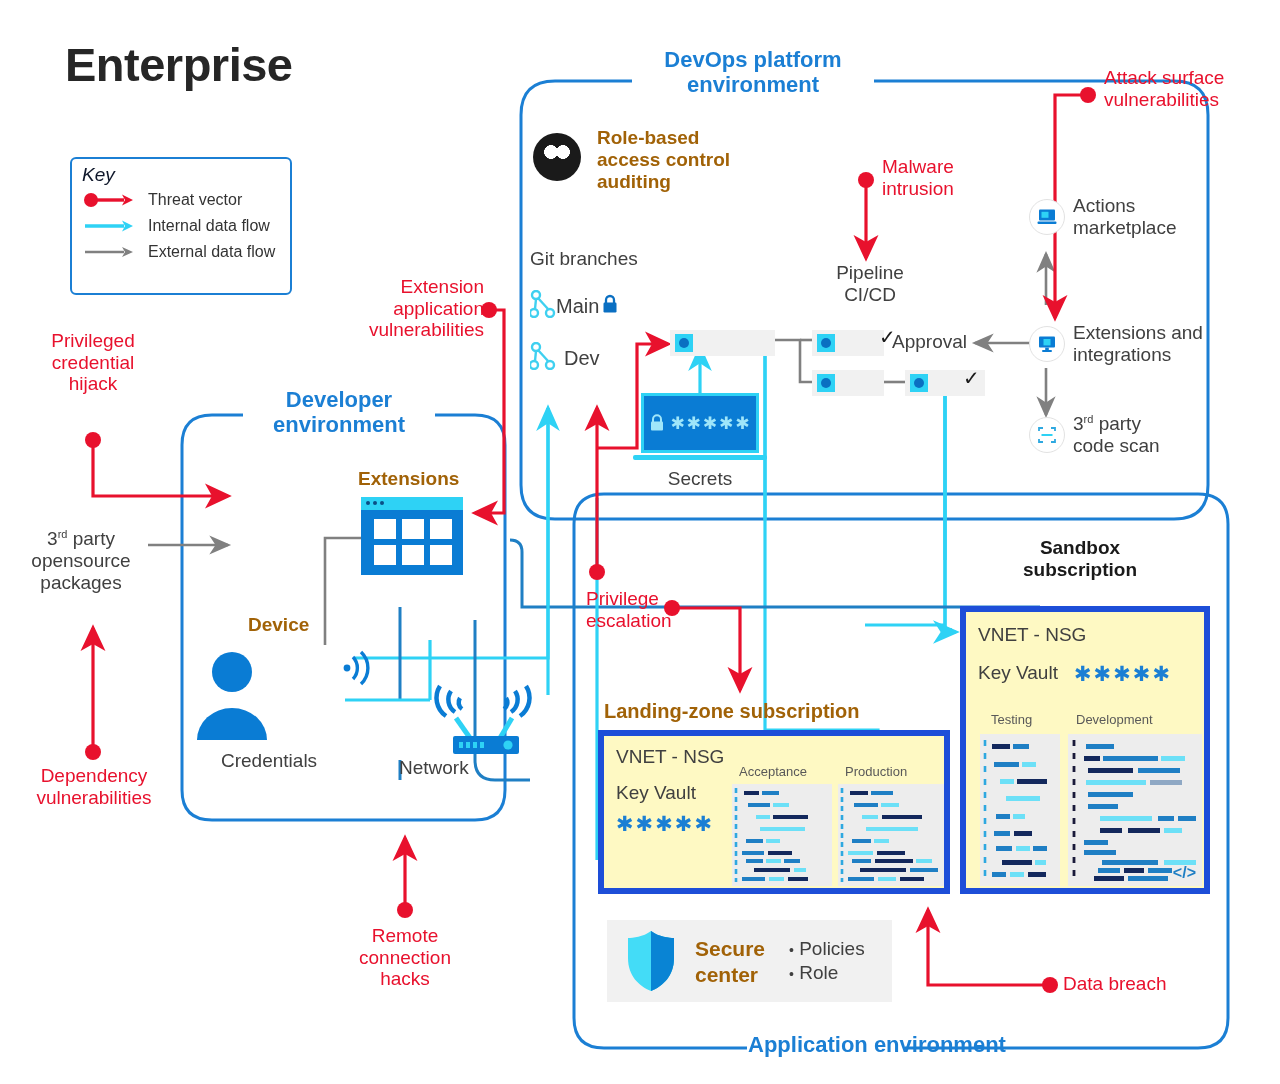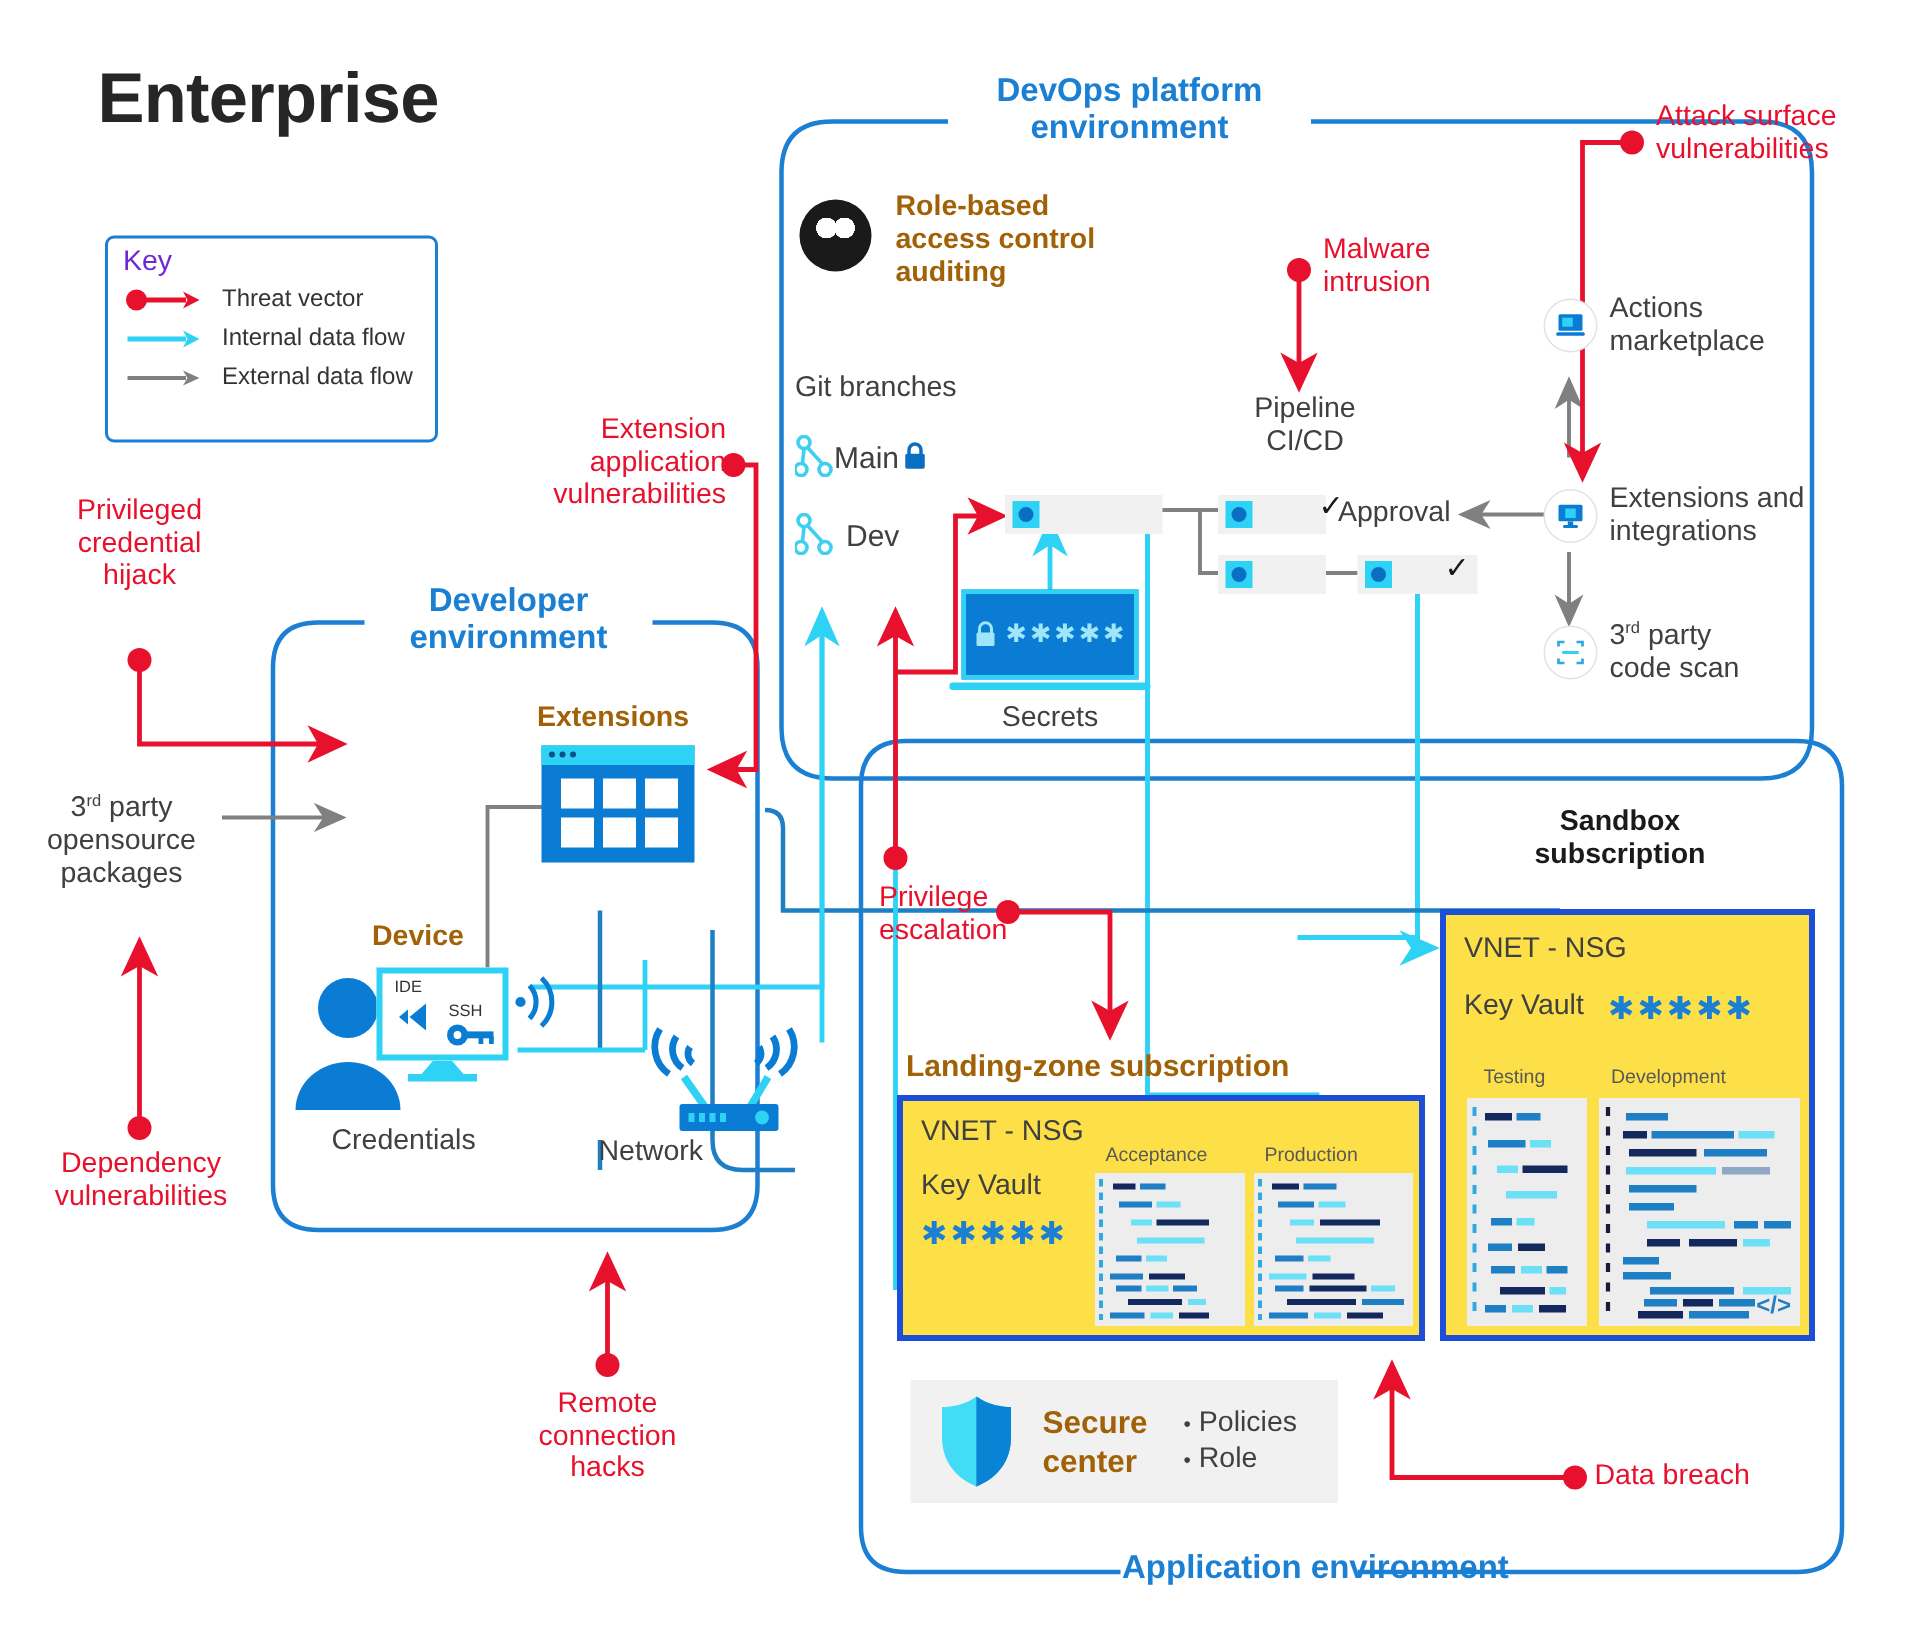--- a/index.html
+++ b/index.html
@@ -15,29 +15,29 @@
   .threat{color:#e8112d;font-size:19px;line-height:1.14;}
   .lbl{color:#404040;font-size:19px;line-height:1.15;}
   .lbl-b{color:#a16207;font-size:19px;font-weight:bold;line-height:1.15;}
   .sub-title{color:#1a1a1a;font-size:19px;font-weight:bold;line-height:1.15;text-align:center;}
   .small{font-size:13px;color:#595959;}
   .stars{color:#1b7fd4;font-weight:bold;letter-spacing:2px;font-size:21px;}
 
   
   .keybox{border:2px solid #1b7fd4;border-radius:6px;padding:5px 10px 8px 10px;
           box-sizing:border-box;background:#fff;}
-  .keybox .kt{color:#6d28d9;font-size:19px;margin-bottom:1px;}
+  .keybox .kt{color:#0f172a;font-size:19px;margin-bottom:1px;font-style:italic;}
   .krow{display:flex;align-items:center;height:26px;}
   .krow .kl{width:66px;height:20px;position:relative;flex:none;}
   .krow .ktxt{font-size:16px;color:#333;}
 
   
 
   
-  .panel{background:#fde047;border:4px solid #1d4ed8;box-sizing:border-box;}
+  .panel{background:#fef9c3;border:6px solid #1d4ed8;box-sizing:border-box;}
   .greypanel{background:#f1f1f1;}
   .codebox{background:#ededed;position:relative;}
 
   .gh{width:48px;height:48px;border-radius:50%;background:#1a1a1a;position:relative;}
   .gh:after{content:"";position:absolute;left:9px;top:10px;width:30px;height:26px;
      background:#fff;
      -webkit-mask:radial-gradient(circle 7px at 9px 9px,#000 98%,transparent 100%),
                   radial-gradient(circle 7px at 21px 9px,#000 98%,transparent 100%);
      mask:radial-gradient(circle 7px at 9px 9px,#000 98%,transparent 100%),
           radial-gradient(circle 7px at 21px 9px,#000 98%,transparent 100%);}
@@ -408,39 +408,20 @@
 
   <div class="abs lbl-b" style="left:248px;top:614px;">Device</div>
 
   <div class="abs" style="left:193px;top:650px;">
     <svg width="78" height="90" viewBox="0 0 78 90">
       <circle cx="39" cy="22" r="20" fill="#0a7cd4"></circle>
       <path d="M4,90 a35,32 0 0 1 70,0 Z" fill="#0a7cd4"></path>
     </svg>
   </div>
 
-  <div class="abs" style="left:251px;top:645px;">
-    <div style="width:88px;height:62px;border:4px solid #2ed2f5;background:#fff;position:relative;box-sizing:border-box;">
-      <div class="small" style="position:absolute;left:8px;top:3px;font-size:11px;color:#333;">IDE</div>
-      <svg style="position:absolute;left:8px;top:17px;" width="26" height="24" viewBox="0 0 26 24">
-        <path d="M3 12 L9 7 L9 17 Z" fill="#0a7cd4"></path>
-        <path d="M10 12 L21 3 L21 21 Z" fill="#0a7cd4"></path>
-      </svg>
-      <div class="small" style="position:absolute;left:44px;top:19px;font-size:11px;color:#333;">SSH</div>
-      <svg style="position:absolute;left:42px;top:32px;" width="34" height="18" viewBox="0 0 34 18">
-        <circle cx="8" cy="9" r="7" fill="#0a7cd4"></circle>
-        <circle cx="8" cy="9" r="2.6" fill="#fff"></circle>
-        <rect x="13" y="6.6" width="19" height="4.6" fill="#0a7cd4"></rect>
-        <rect x="22" y="10" width="3.2" height="5" fill="#0a7cd4"></rect>
-        <rect x="29" y="10" width="3.2" height="5" fill="#0a7cd4"></rect>
-      </svg>
-    </div>
-    <div style="width:28px;height:9px;background:#2ed2f5;margin:0 auto;clip-path:polygon(28% 0,72% 0,100% 100%,0 100%);"></div>
-    <div style="width:46px;height:5px;background:#2ed2f5;margin:0 auto;"></div>
-  </div>
 
   <div class="abs" style="left:343px;top:648px;">
     <svg width="34" height="40" viewBox="0 0 34 40">
       <circle cx="4" cy="20" r="3.4" fill="#0a7cd4"></circle>
       <path d="M10,9 a16,16 0 0 1 0,22" fill="none" stroke="#0a7cd4" stroke-width="3.4"></path>
       <path d="M18,4 a22,22 0 0 1 0,32" fill="none" stroke="#0a7cd4" stroke-width="3.4"></path>
     </svg>
   </div>
 
   <div class="abs lbl" style="left:221px;top:750px;">Credentials</div>

